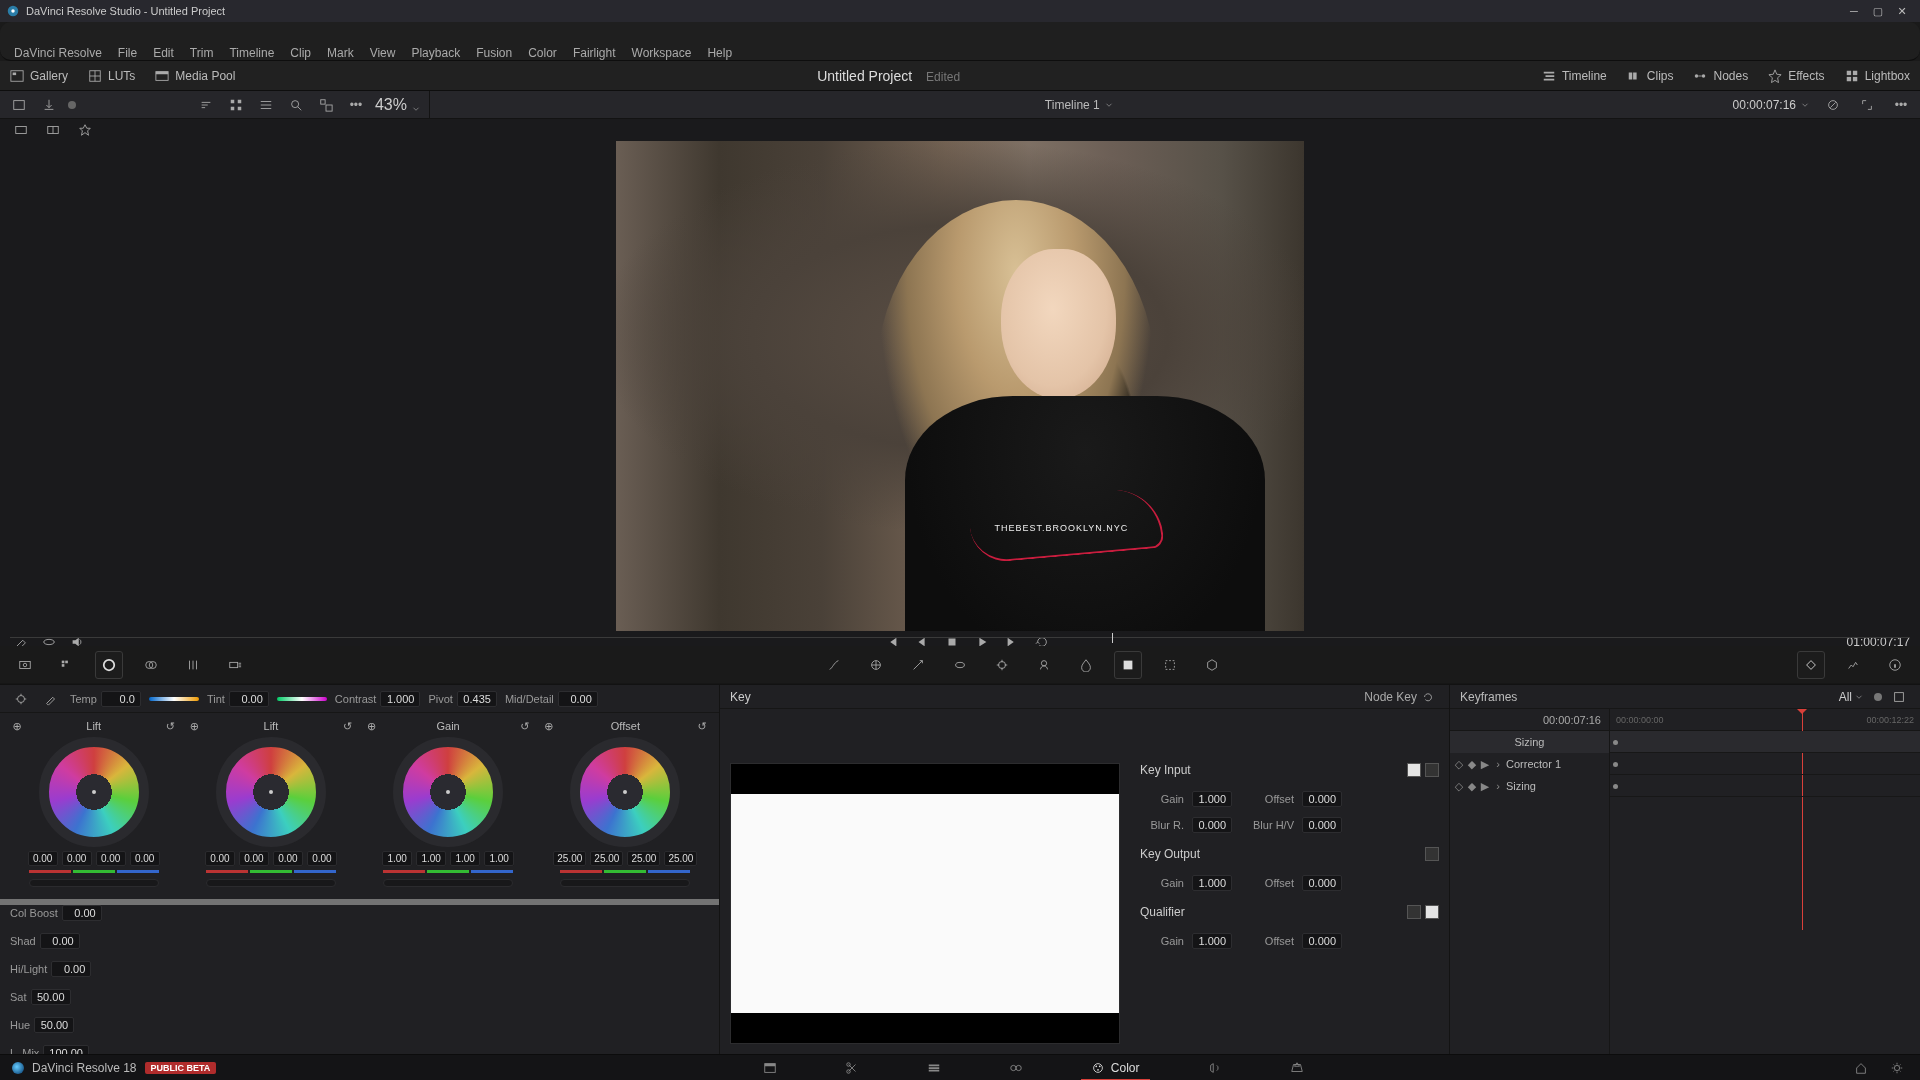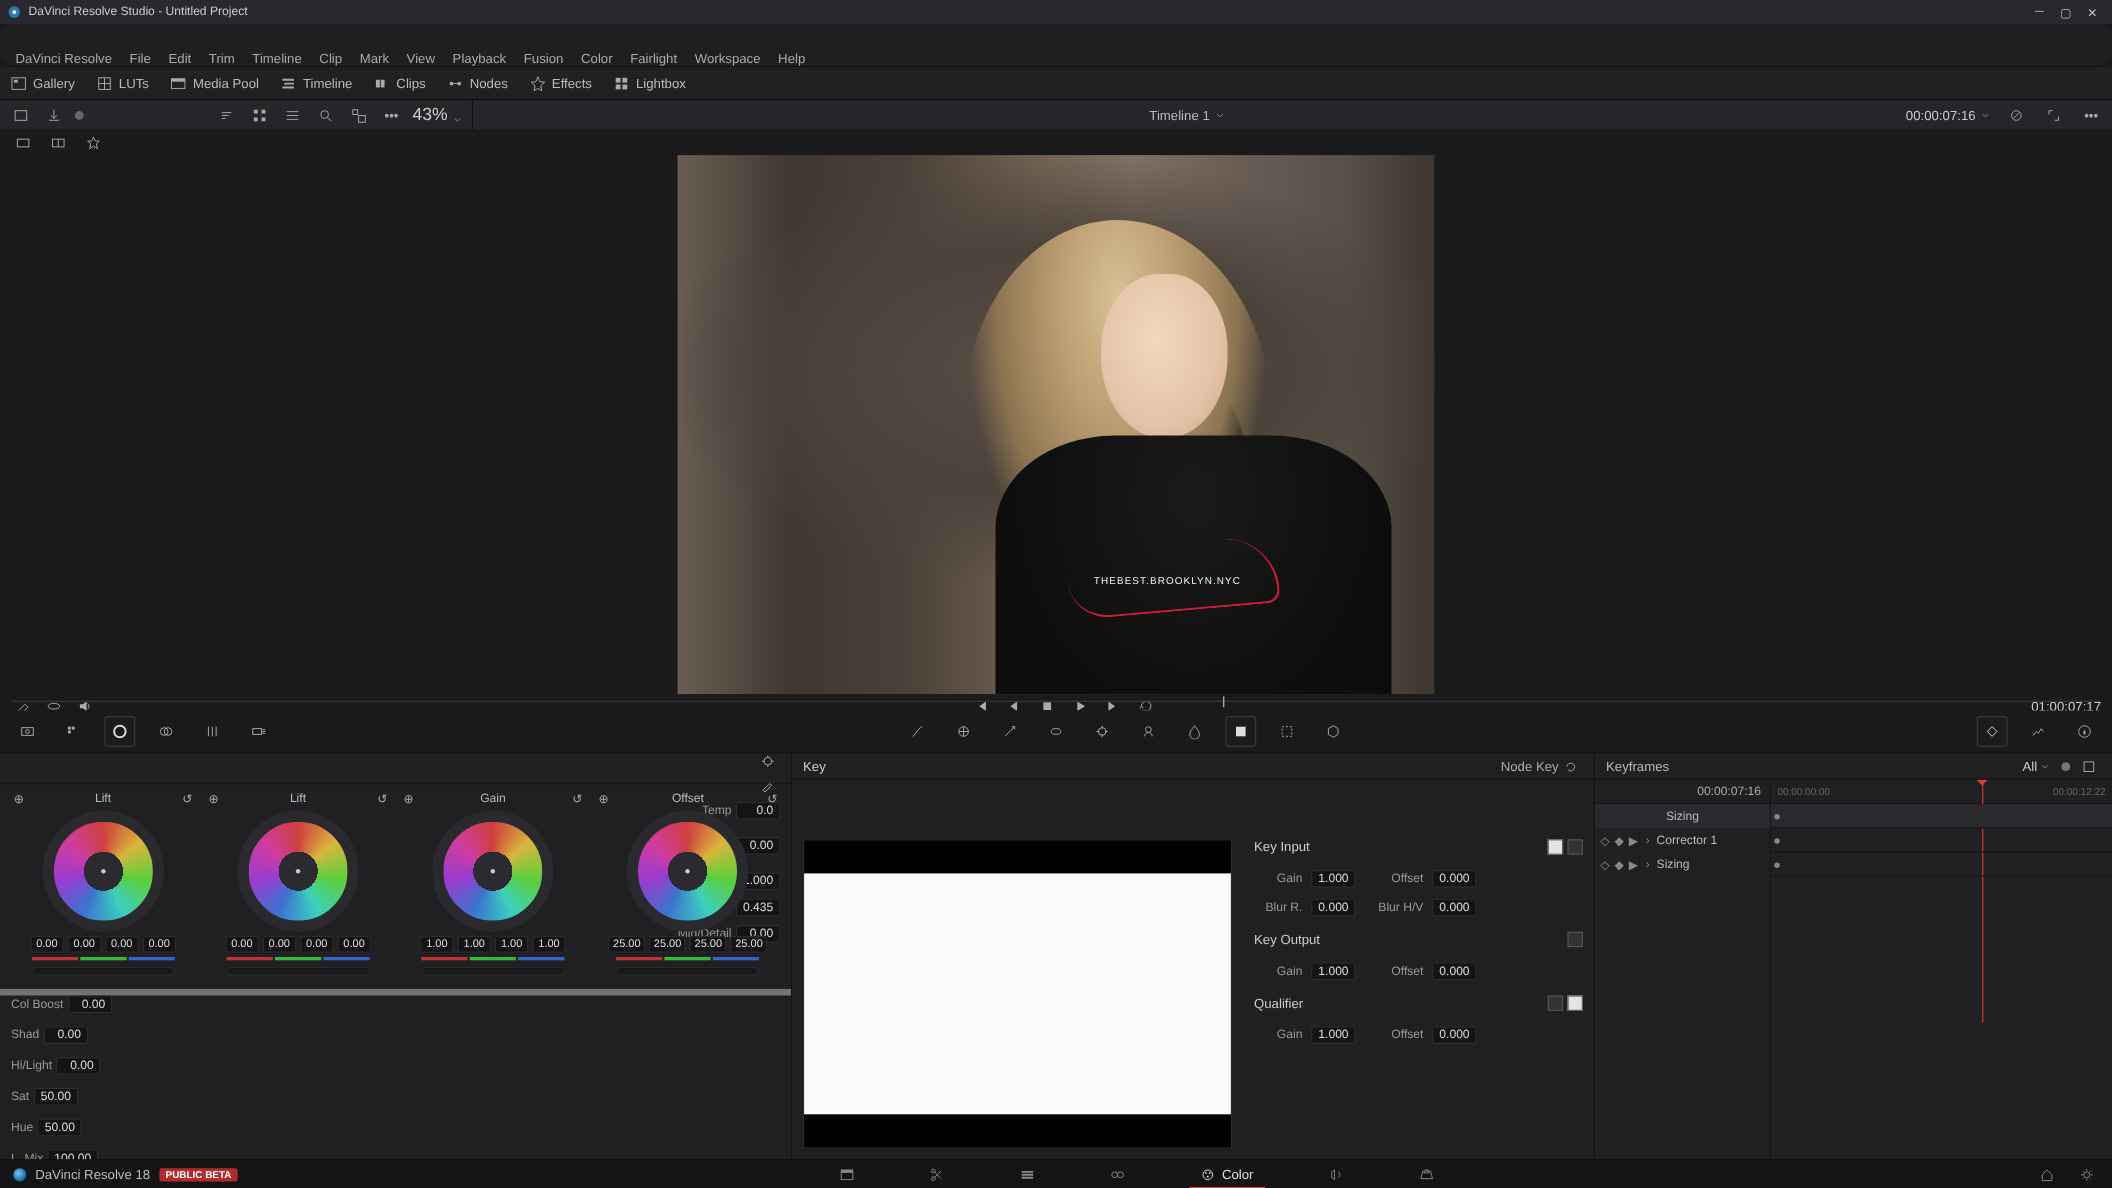--- a/index.html
+++ b/index.html
@@ -78,21 +78,21 @@
 .bottom { flex: 0 0 370px; display: flex; background: #202023; border-top: 1px solid #121212; }
 
 .palette-strip { height: 38px; display: flex; align-items: center; padding: 0 12px; gap: 16px; border-bottom: 1px solid #161616; }
 .palette-strip .icon-btn { width: 26px; height: 26px; }
 .palette-strip .active { background: #1c1c1c; outline: 1px solid #3a3a3a; }
 
 .primaries { width: 720px; display: flex; flex-direction: column; border-right: 1px solid #131313; }
 .primaries-hdr { height: 24px; display: flex; align-items: center; padding: 0 10px; color: #ccc; font-size: 12px; border-bottom: 1px solid #161616; }
 .primaries-hdr .spacer { flex: 1; }
 
-.tempbar { height: 28px; display: flex; align-items: flex-end; padding: 0 10px; gap: 8px; border-bottom: 1px solid #161616; flex-direction: column; }
+.tempbar { height: 28px; display: flex; align-items: center; padding: 0 10px; gap: 8px; border-bottom: 1px solid #161616; }
 .field { display: flex; align-items: center; gap: 4px; }
 .field label { color: #999; font-size: 11px; }
 .num { background: #141416; border: 1px solid #2d2d30; color: #ddd; padding: 1px 5px; border-radius: 2px; font-size: 11px; min-width: 40px; text-align: right; }
 .rainbow { width: 50px; height: 4px; background: linear-gradient(90deg, #06c, #fff, #e90); border-radius: 2px; position: relative; }
 .rainbow.tint { background: linear-gradient(90deg, #0c6, #fff, #c0c); }
 
 .wheels { display: flex; gap: 10px; padding: 6px 10px; }
 .wheel-col { flex: 1; display: flex; flex-direction: column; align-items: center; gap: 4px; }
 .wheel-hdr { display: flex; align-items: center; justify-content: space-between; width: 100%; color: #bbb; font-size: 11px; }
 .wheel {
@@ -203,20 +203,24 @@
       </svg>
       <span>LUTs</span>
     </div>
   <div class="tool-btn">
       <svg class="ic" viewBox="0 0 16 16">
         <rect x="1" y="3" width="14" height="10" fill="none" stroke="#aaa"></rect>
         <rect x="1" y="3" width="14" height="3" fill="#aaa"></rect>
       </svg>
       <span>Media Pool</span>
     </div>
+  <div class="center-title">
+    <span>Untitled Project</span>
+    <span class="edited">Edited</span>
+  </div>
   <div class="tool-btn">
       <svg class="ic" viewBox="0 0 16 16">
         <path d="M2 4h12M4 8h10M2 12h12" stroke="#aaa" stroke-width="2"></path>
       </svg>
       <span>Timeline</span>
     </div>
   <div class="tool-btn">
       <svg class="ic" viewBox="0 0 16 16">
         <rect x="2" y="4" width="4" height="8" fill="#aaa"></rect>
         <rect x="7" y="4" width="4" height="8" fill="#aaa"></rect>

